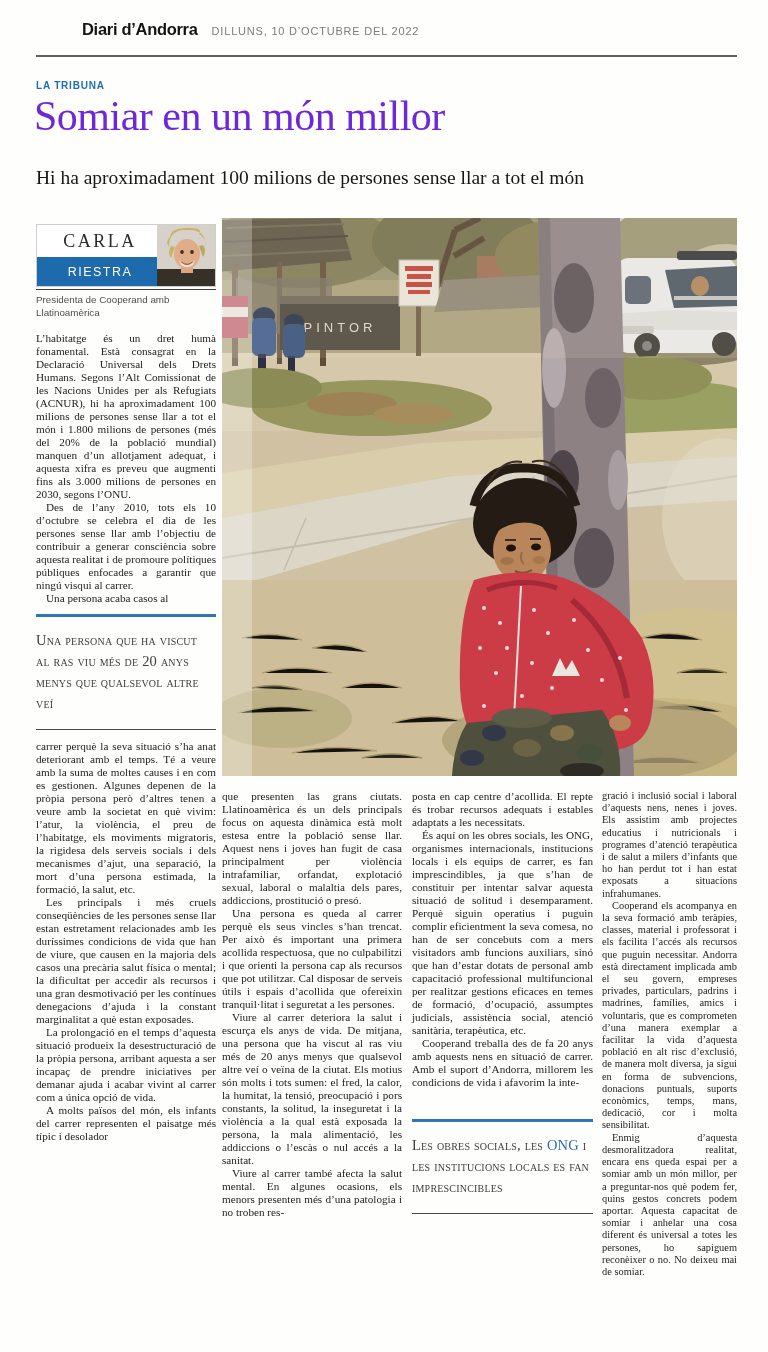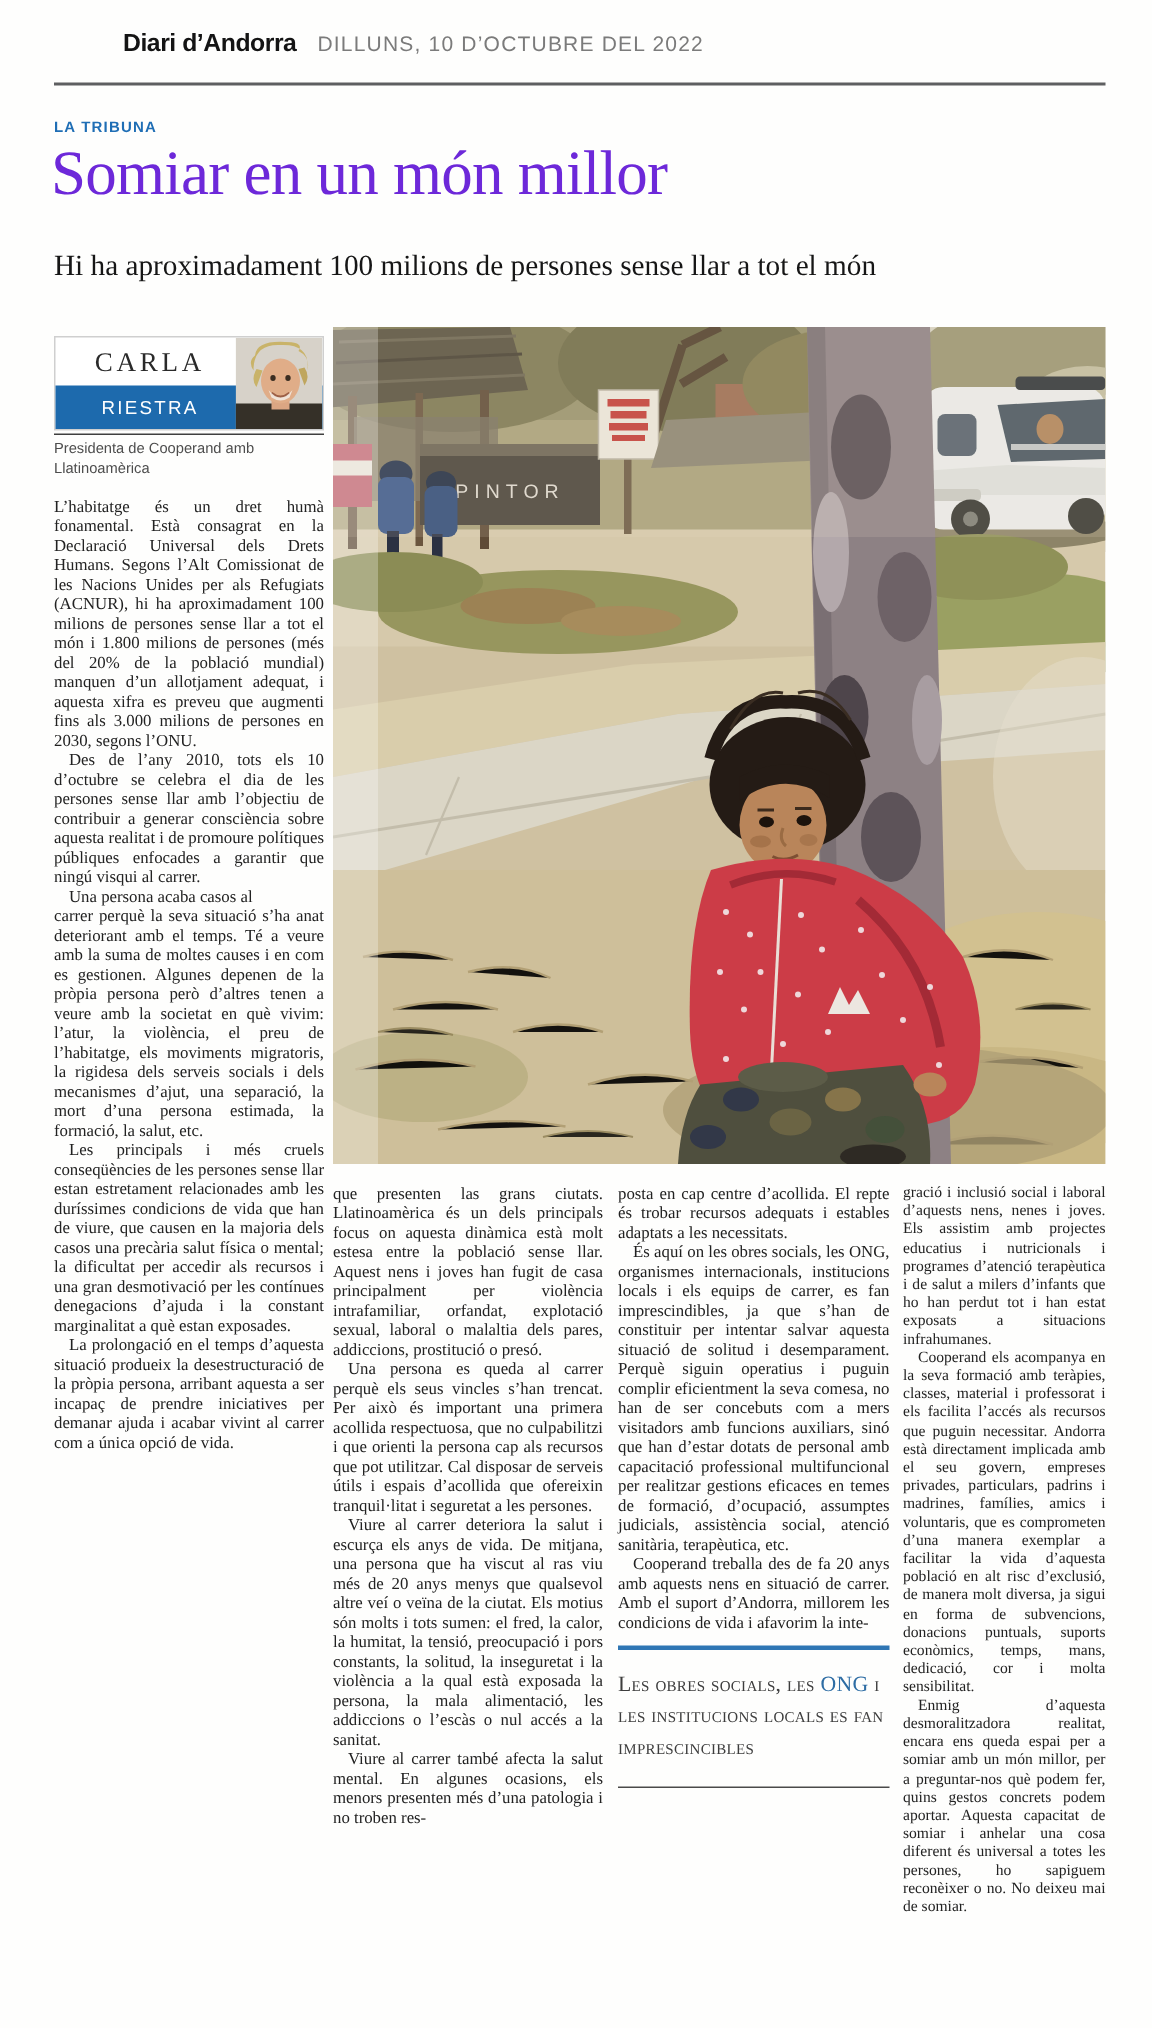--- a/index.html
+++ b/index.html
@@ -3,21 +3,21 @@
 <meta charset="utf-8">
 <style>
   html,body{margin:0;padding:0;background:#ffffff;}
   .page{position:relative;width:768px;height:1352px;background:#fefefd;overflow:hidden;
         font-family:"Liberation Serif",serif;color:#1f1f1f;}
 
   
   .masthead{position:absolute;left:36px;top:20px;width:701px;display:flex;align-items:baseline;gap:14px;margin-left:46px;}
   .paper-name{font-family:"Liberation Sans",sans-serif;font-weight:bold;font-size:16.5px;
               letter-spacing:-0.3px;color:#141414;}
-  .paper-date{font-family:"Liberation Sans",sans-serif;font-size:14px;letter-spacing:0.8px;color:#7b7b7b;}
+  .paper-date{font-family:"Liberation Sans",sans-serif;font-size:11px;letter-spacing:0.8px;color:#7b7b7b;}
   .masthead-rule{position:absolute;left:36px;top:55px;width:701px;height:2px;background:#5e5f61;}
 
   
   .section-label{position:absolute;left:36px;top:80px;font-family:"Liberation Sans",sans-serif;
                  font-weight:bold;font-size:10px;letter-spacing:0.8px;color:#1f6eb5;}
   .headline{position:absolute;left:34px;top:94px;width:700px;font-size:42px;font-weight:normal;
             letter-spacing:-0.5px;color:#6d28d9;line-height:1.08;}
   .subheadline{position:absolute;left:36px;top:167px;width:700px;font-size:19.5px;color:#161616;}
 
   
@@ -44,21 +44,21 @@
   .col-1{left:36px; top:332px;width:180px;height:1010px;}
   .col-2{left:222px;top:790px;width:180px;height:556px;}
   .col-3{left:412px;top:790px;width:181px;height:556px;}
   .col-4{left:602px;top:790px;width:135px;height:556px;font-size:10.4px;line-height:12.2px;}
 
   
   .pq{border-top:3px solid #2f76b4;border-bottom:1px solid #4a4a4a;
       margin:9px 0 10px;padding:13px 2px 15px 0;text-align:left;}
   .pq-text{font-variant:small-caps;font-size:14.5px;line-height:1.45;color:#3d3d3d;letter-spacing:0.2px;}
   .pq-text .hl{color:#2e6da4;}
-  .pq--two{margin-top:8px;}
+  .pq--two{margin-top:30px;}
 </style>
 </head>
 <body>
 
 <div class="page">
 
   <div class="masthead">
     <span class="paper-name">Diari d’Andorra</span>
     <span class="paper-date">DILLUNS, 10 D’OCTUBRE DEL 2022</span>
   </div>
@@ -266,23 +266,27 @@
 
       <rect x="0" y="0" width="30" height="558" fill="#ffffff" opacity="0.28"></rect>
       <rect x="0" y="0" width="515" height="140" fill="#e8dfc8" opacity="0.15"></rect>
     </svg>
   </div>
 
   <div class="col col-1">
     <p>L’habitatge és un dret humà fonamental. Està consagrat en la Declaració Universal dels Drets Humans. Segons l’Alt Comissionat de les Nacions Unides per als Refugiats (ACNUR), hi ha aproximadament 100 milions de persones sense llar a tot el món i 1.800 milions de persones (més del 20% de la població mundial) manquen d’un allotjament adequat, i aquesta xifra es preveu que augmenti fins als 3.000 milions de persones en 2030, segons l’ONU.</p>
     <p class="indent">Des de l’any 2010, tots els 10 d’octubre se celebra el dia de les persones sense llar amb l’objectiu de contribuir a generar consciència sobre aquesta realitat i de promoure polítiques públiques enfocades a garantir que ningú visqui al carrer.</p>
     <p class="indent">Una persona acaba casos al</p>
+    <div class="pq">
+      <div class="pq-text">Una persona que ha viscut al ras viu més de 20 anys menys que qualsevol altre veí</div>
+    </div>
     <p>carrer perquè la seva situació s’ha anat deteriorant amb el temps. Té a veure amb la suma de moltes causes i en com es gestionen. Algunes depenen de la pròpia persona però d’altres tenen a veure amb la societat en què vivim: l’atur, la violència, el preu de l’habitatge, els moviments migratoris, la rigidesa dels serveis socials i dels mecanismes d’ajut, una separació, la mort d’una persona estimada, la formació, la salut, etc.</p>
     <p class="indent">Les principals i més cruels conseqüències de les persones sense llar estan estretament relacionades amb les duríssimes condicions de vida que han de viure, que causen en la majoria dels casos una precària salut física o mental; la dificultat per accedir als recursos i una gran desmotivació per les contínues denegacions d’ajuda i la constant marginalitat a què estan exposades.</p>
     <p class="indent">La prolongació en el temps d’aquesta situació produeix la desestructuració de la pròpia persona, arribant aquesta a ser incapaç de prendre iniciatives per demanar ajuda i acabar vivint al carrer com a única opció de vida.</p>
+    <p class="indent">A molts països del món, els infants del carrer representen el paisatge més típic i desolador</p>
   </div>
 
   <div class="col col-2">
     <p>que presenten las grans ciutats. Llatinoamèrica és un dels principals focus on aquesta dinàmica està molt estesa entre la població sense llar. Aquest nens i joves han fugit de casa principalment per violència intrafamiliar, orfandat, explotació sexual, laboral o malaltia dels pares, addiccions, prostitució o presó.</p>
     <p class="indent">Una persona es queda al carrer perquè els seus vincles s’han trencat. Per això és important una primera acollida respectuosa, que no culpabilitzi i que orienti la persona cap als recursos que pot utilitzar. Cal disposar de serveis útils i espais d’acollida que ofereixin tranquil·litat i seguretat a les persones.</p>
     <p class="indent">Viure al carrer deteriora la salut i escurça els anys de vida. De mitjana, una persona que ha viscut al ras viu més de 20 anys menys que qualsevol altre veí o veïna de la ciutat. Els motius són molts i tots sumen: el fred, la calor, la humitat, la tensió, preocupació i pors constants, la solitud, la inseguretat i la violència a la qual està exposada la persona, la mala alimentació, les addiccions o l’escàs o nul accés a la sanitat.</p>
     <p class="indent">Viure al carrer també afecta la salut mental. En algunes ocasions, els menors presenten més d’una patologia i no troben res-</p>
   </div>
 
   <div class="col col-3">

